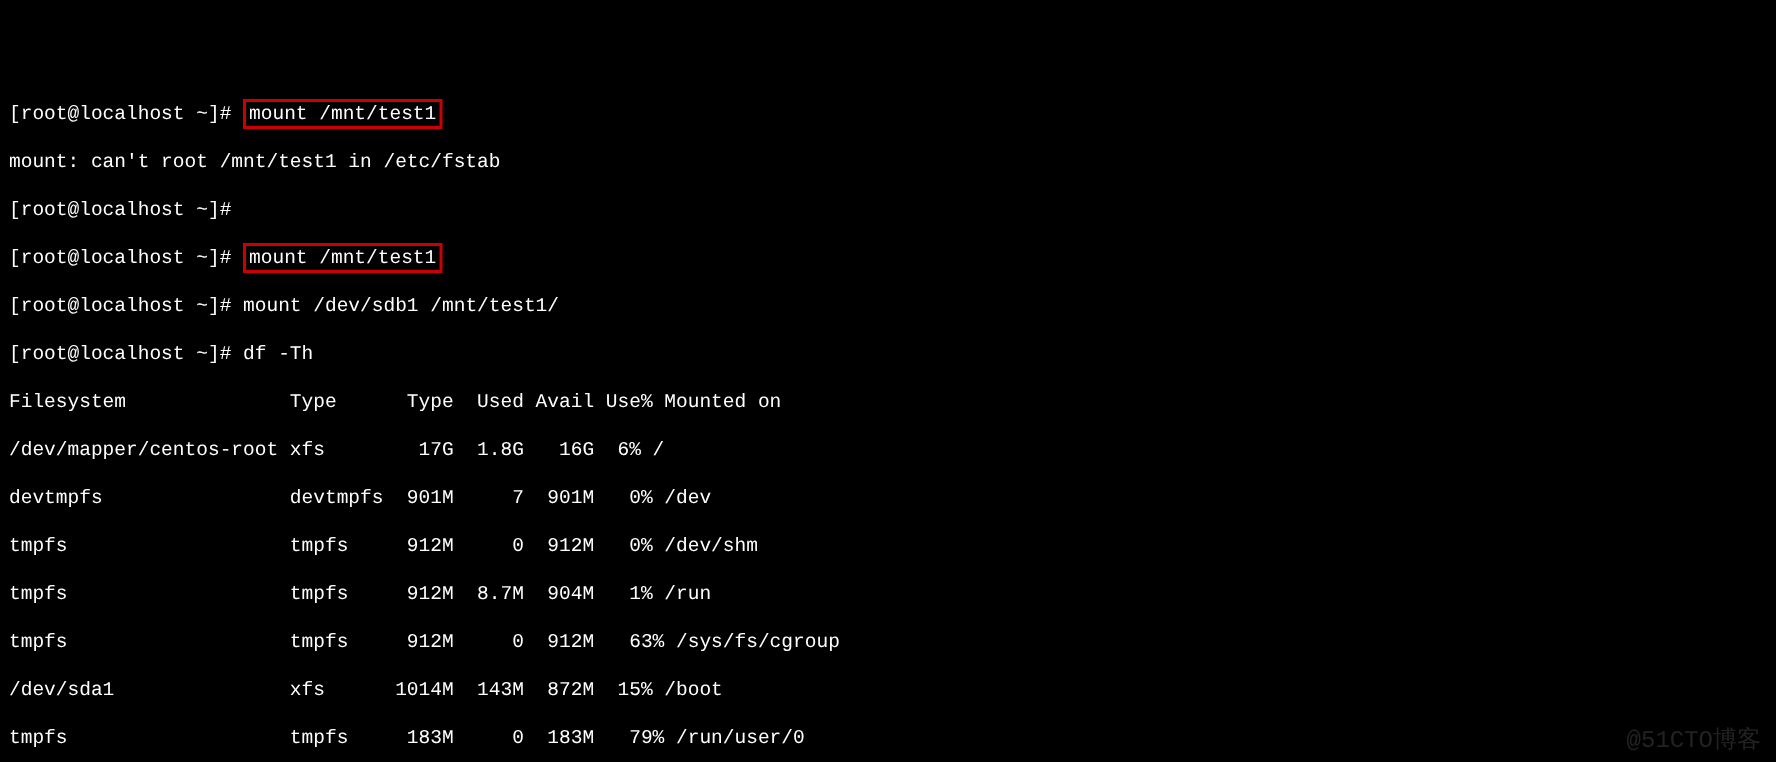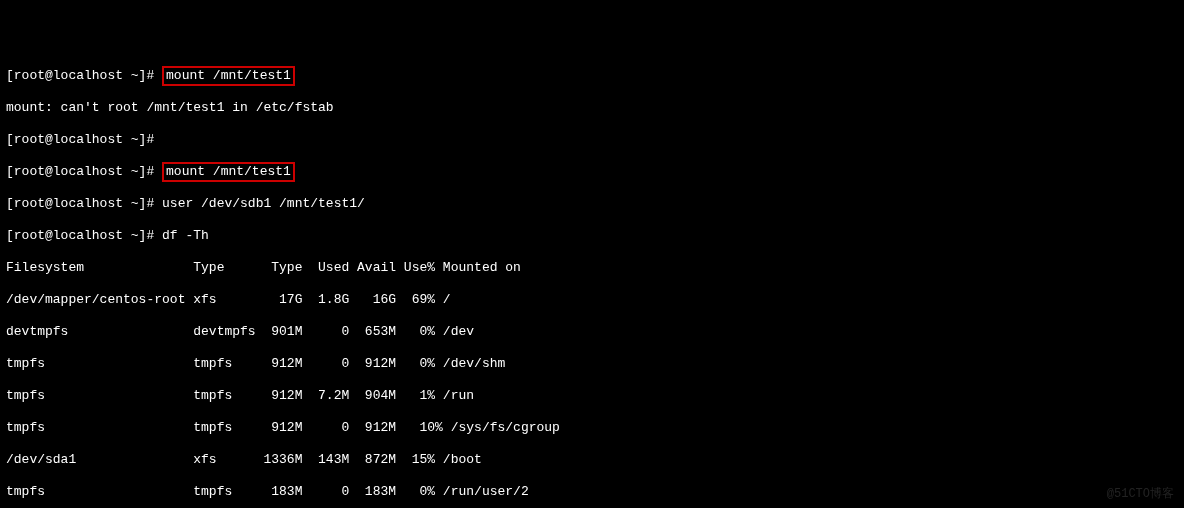--- a/index.html
+++ b/index.html
@@ -15,42 +15,42 @@
     box-sizing: border-box;
   }
   .line { display: block; }
   .hl { border: 2px solid #cc0000; display: inline-block; padding: 0 2px; margin: -2px 0; }
   .watermark {
     position: fixed;
     right: 10px;
     bottom: 6px;
     color: #888;
     opacity: .25;
-    font-size: 12px;
+    font-size: 16px;
   }
 </style>
 </head>
 <body>
 
 
 
 <span class="line"><span>[root@localhost ~]# </span><span class="hl">mount /mnt/test1</span></span>
 <span class="line">mount: can't root /mnt/test1 in /etc/fstab</span>
 <span class="line">[root@localhost ~]# </span>
 <span class="line"><span>[root@localhost ~]# </span><span class="hl">mount /mnt/test1</span></span>
-<span class="line"><span>[root@localhost ~]# </span><span>user /dev/sdb1 /mnt/test1/</span></span>
+<span class="line"><span>[root@localhost ~]# </span><span>mount /dev/sdb1 /mnt/test1/</span></span>
 <span class="line"><span>[root@localhost ~]# </span><span>df -Th</span></span>
 <span class="line">Filesystem              Type      Type  Used Avail Use% Mounted on</span>
-<span class="line">/dev/mapper/centos-root xfs        17G  1.8G   16G  69% /</span>
-<span class="line">devtmpfs                devtmpfs  901M     0  653M   0% /dev</span>
+<span class="line">/dev/mapper/centos-root xfs        17G  1.8G   16G  6% /</span>
+<span class="line">devtmpfs                devtmpfs  901M     7  901M   0% /dev</span>
 <span class="line">tmpfs                   tmpfs     912M     0  912M   0% /dev/shm</span>
-<span class="line">tmpfs                   tmpfs     912M  7.2M  904M   1% /run</span>
-<span class="line">tmpfs                   tmpfs     912M     0  912M   10% /sys/fs/cgroup</span>
-<span class="line">/dev/sda1               xfs      1336M  143M  872M  15% /boot</span>
-<span class="line">tmpfs                   tmpfs     183M     0  183M   0% /run/user/2</span>
+<span class="line">tmpfs                   tmpfs     912M  8.7M  904M   1% /run</span>
+<span class="line">tmpfs                   tmpfs     912M     0  912M   63% /sys/fs/cgroup</span>
+<span class="line">/dev/sda1               xfs      1014M  143M  872M  15% /boot</span>
+<span class="line">tmpfs                   tmpfs     183M     0  183M   79% /run/user/0</span>
 
 
 
 
 
 
 
 
 
 

